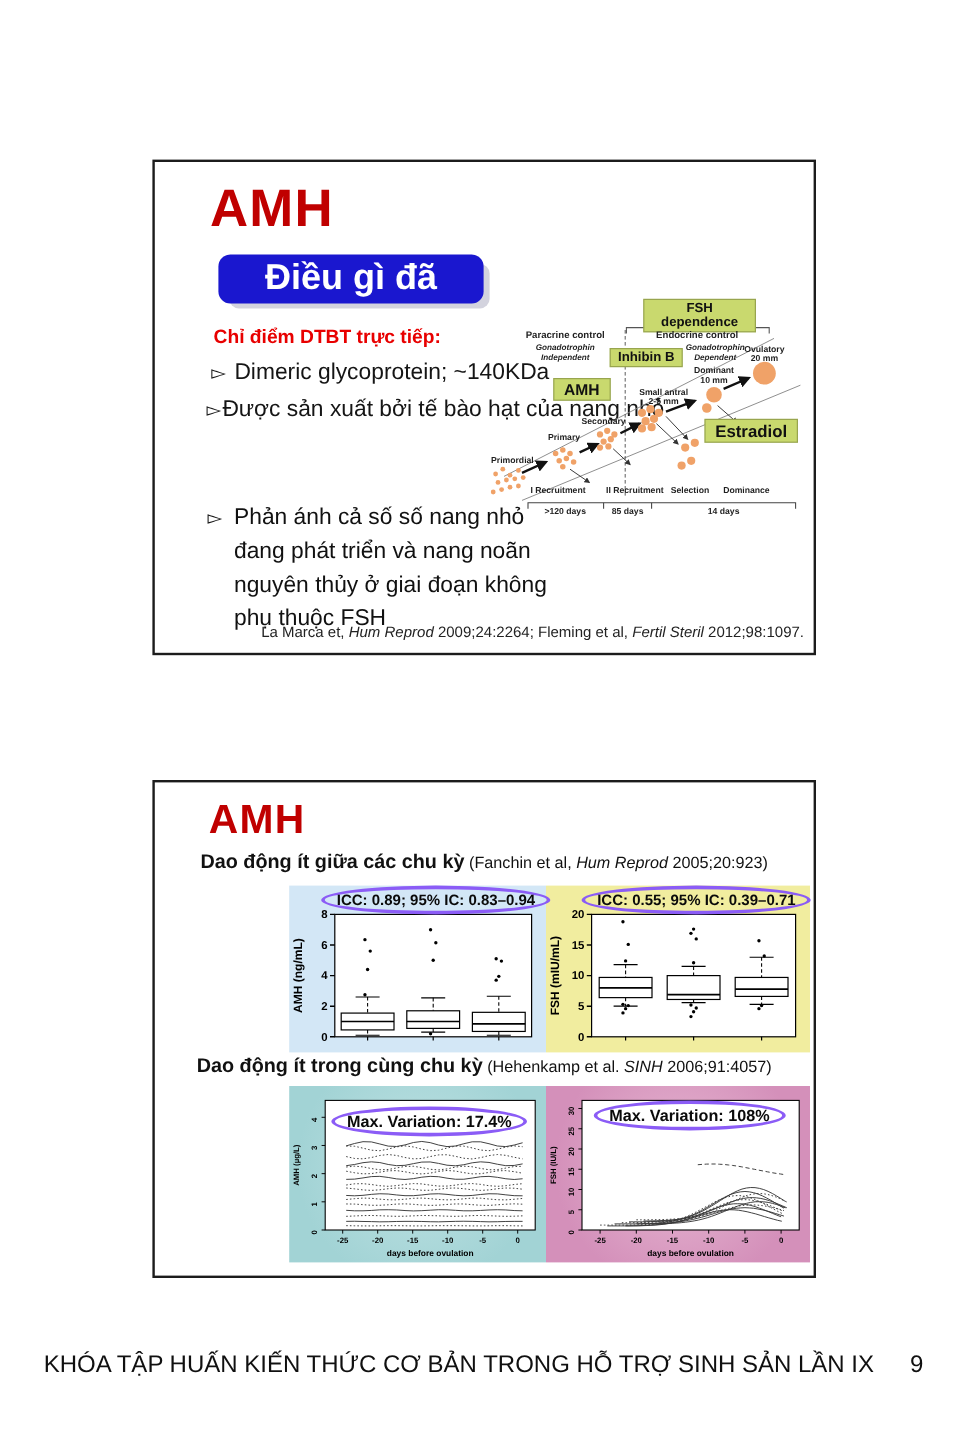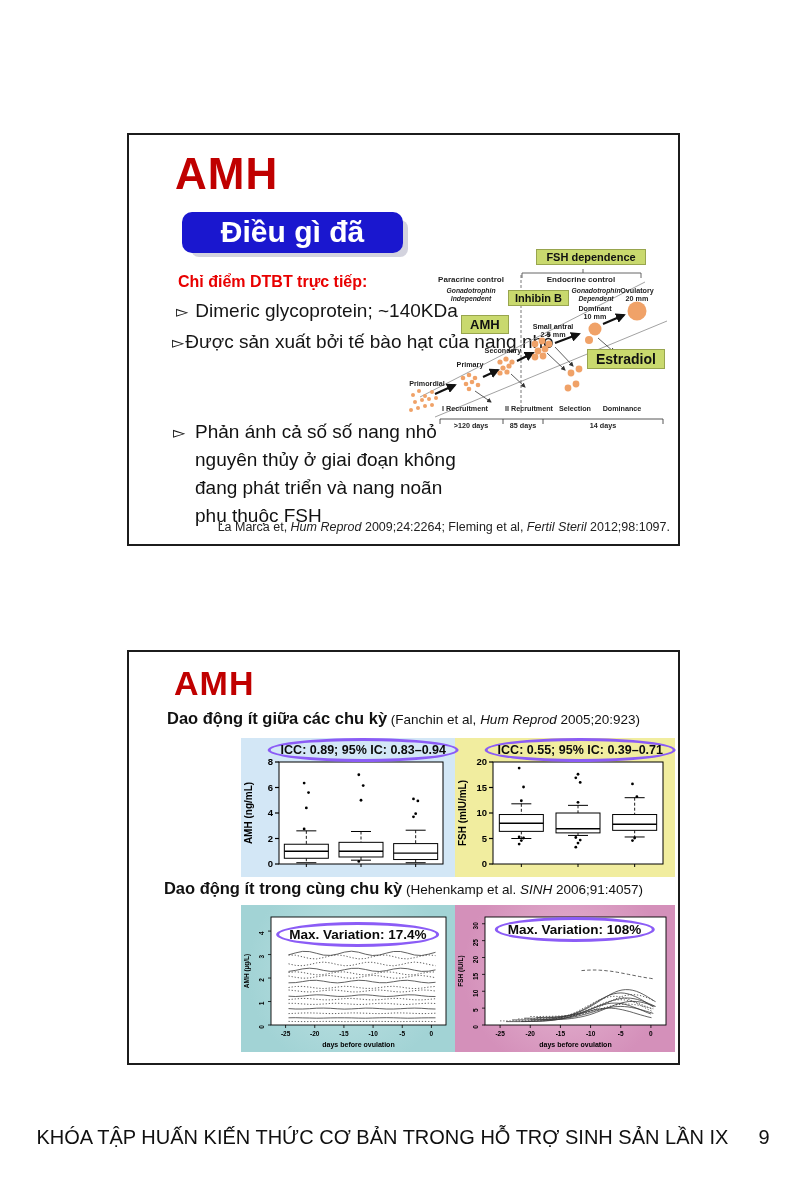--- a/index.html
+++ b/index.html
@@ -32,21 +32,21 @@
 
   
   .diagram { left:276px; top:110px; width:272px; height:192px; }
   .diagram svg { position:absolute; inset:0; }
   .dl { position:absolute; font-weight:bold; color:#1f1f1f; text-align:center;
         font-size:7.2px; line-height:1.12; }
   .dl-it { font-style:italic; font-size:6.8px; }
   .dl-ctl { font-size:8px; }
   .gbox { position:absolute; background:#c9d96e; border:0.5px solid rgba(60,70,20,.35);
           color:#111; font-weight:bold; text-align:center; padding:1px 6px; }
-  .gb-fsh { left:131px; top:4px; width:110px; font-size:11px; }
+  .gb-fsh { left:131px; top:4px; width:94px; font-size:11px; }
   .gb-inh { left:103px; top:45px; font-size:11px; }
   .gb-amh { left:56px; top:70px; font-size:13px; padding:1px 8px; }
   .gb-e2  { left:182px; top:104px; font-size:14px; padding:1px 8px; }
 
   
   .s2-title { left:45px; top:12px; font-size:34px; font-weight:bold; color:#c00000; letter-spacing:1px; }
   .s2-h { width:100%; text-align:center; white-space:nowrap; }
   .s2-h1 { top:57px; }
   .s2-h2 { top:227px; }
   .s2-h .hb { font-size:16.5px; font-weight:bold; }
@@ -85,22 +85,22 @@
   <div class="abs bullet b1">
     <span class="marker">▻</span><span>Dimeric glycoprotein; ~140KDa</span>
   </div>
   <div class="abs bullet b2">
     <span class="marker">▻</span><span>Được sản xuất bởi tế bào hạt của nang nhỏ</span>
   </div>
 
   <div class="abs s1-b3">
     <span class="marker">▻</span>
     <div>Phản ánh cả số số nang nhỏ</div>
+    <div>đang phát triển và nang noãn</div>
     <div>nguyên thủy ở giai đoạn không</div>
-    <div>đang phát triển và nang noãn</div>
     <div>phụ thuộc FSH</div>
   </div>
 
   <div class="abs s1-cite">
     <span>La Marca et, </span><span class="italic">Hum Reprod</span><span> 2009;24:2264; Fleming et al, </span><span class="italic">Fertil Steril</span><span> 2012;98:1097.</span>
   </div>
 
   <div class="abs diagram">
     <svg viewBox="0 0 272 192" width="272" height="192">
       <defs>

